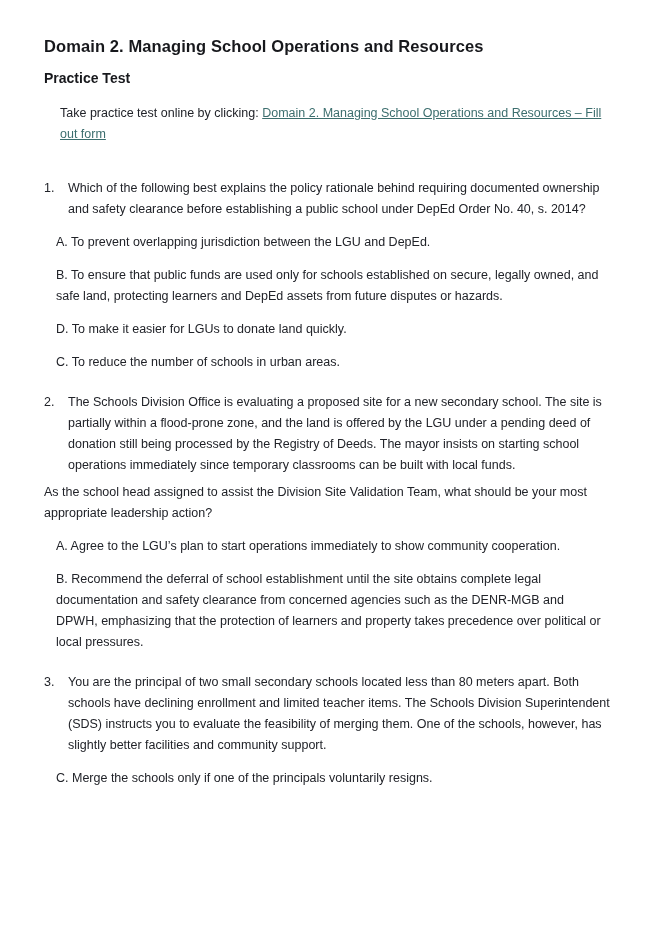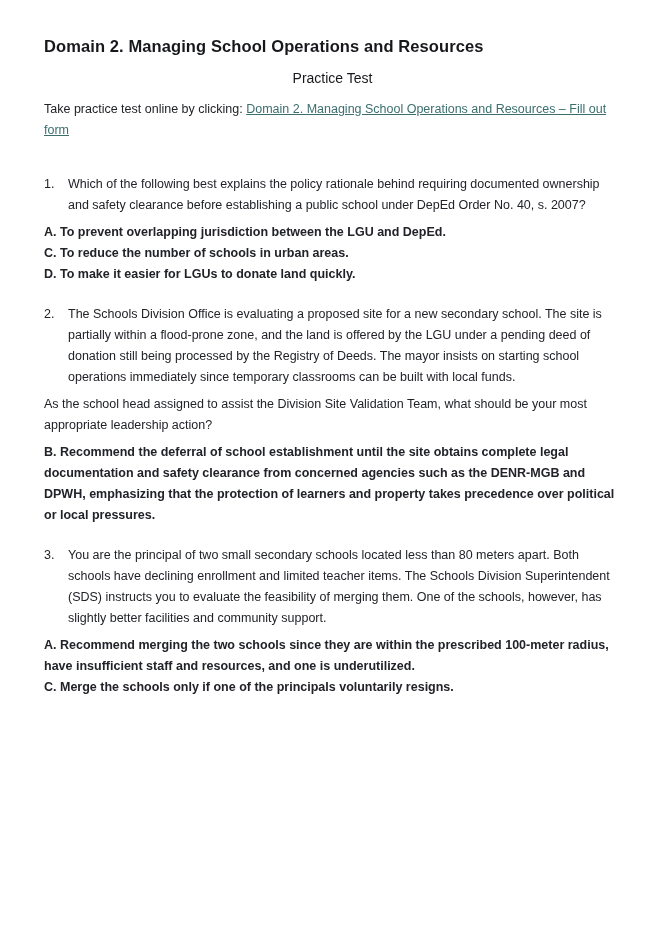--- a/index.html
+++ b/index.html
@@ -24,84 +24,84 @@
     font-size: 16.5px;
     line-height: 24px;
     font-weight: 700;
     color: #17181c;
     letter-spacing: 0.1px;
     margin: 0 0 11px 0;
   }
   .doc-subtitle {
     font-size: 14px;
     line-height: 18px;
-    font-weight: 400;
+    font-weight: 700;
     color: #17181c;
     margin: 0 0 12px 0;
-    text-align: center;
   }
-  .intro { margin: 0; }
+  .intro { margin: 16px; }
   .intro a {
     color: var(--link-color);
     text-decoration: underline;
     cursor: pointer;
   }
   .qblock { margin-top: 19px; }
   .qblock.first { margin-top: 33px; }
   .q-text {
     position: relative;
     padding-left: 24px;
     margin-bottom: 6px;
   }
   .q-num {
     position: absolute;
     left: 0;
     top: 0;
   }
   .followup { margin-bottom: 6px; }
-  .options div { margin: 0; font-weight: bold; }
+  .options div { margin: 12px; }
 </style>
 </head>
 <body>
 
 <div class="page">
 
   <h1 class="doc-title">Domain 2. Managing School Operations and Resources</h1>
 
   <h2 class="doc-subtitle">Practice Test</h2>
 
   <p class="intro"><span>Take practice test online by clicking: </span><a>Domain 2. Managing School Operations and Resources – Fill out form</a></p>
 
   <div class="qblock first">
     <div class="q-text">
       <span class="q-num">1.</span>
-      <span>Which of the following best explains the policy rationale behind requiring documented ownership and safety clearance before establishing a public school under DepEd Order No. 40, s. 2007?</span>
+      <span>Which of the following best explains the policy rationale behind requiring documented ownership and safety clearance before establishing a public school under DepEd Order No. 40, s. 2014?</span>
     </div>
     <div class="options">
       <div>A. To prevent overlapping jurisdiction between the LGU and DepEd.</div>
+      <div>B. To ensure that public funds are used only for schools established on secure, legally owned, and safe land, protecting learners and DepEd assets from future disputes or hazards.</div>
+      <div>D. To make it easier for LGUs to donate land quickly.</div>
       <div>C. To reduce the number of schools in urban areas.</div>
-      <div>D. To make it easier for LGUs to donate land quickly.</div>
     </div>
   </div>
 
   <div class="qblock">
     <div class="q-text">
       <span class="q-num">2.</span>
       <span>The Schools Division Office is evaluating a proposed site for a new secondary school. The site is partially within a flood-prone zone, and the land is offered by the LGU under a pending deed of donation still being processed by the Registry of Deeds. The mayor insists on starting school operations immediately since temporary classrooms can be built with local funds.</span>
     </div>
     <div class="followup">As the school head assigned to assist the Division Site Validation Team, what should be your most appropriate leadership action?</div>
     <div class="options">
+      <div>A. Agree to the LGU’s plan to start operations immediately to show community cooperation.</div>
       <div>B. Recommend the deferral of school establishment until the site obtains complete legal documentation and safety clearance from concerned agencies such as the DENR-MGB and DPWH, emphasizing that the protection of learners and property takes precedence over political or local pressures.</div>
     </div>
   </div>
 
   <div class="qblock">
     <div class="q-text">
       <span class="q-num">3.</span>
       <span>You are the principal of two small secondary schools located less than 80 meters apart. Both schools have declining enrollment and limited teacher items. The Schools Division Superintendent (SDS) instructs you to evaluate the feasibility of merging them. One of the schools, however, has slightly better facilities and community support.</span>
     </div>
     <div class="options">
-      <div>A. Recommend merging the two schools since they are within the prescribed 100-meter radius, have insufficient staff and resources, and one is underutilized.</div>
       <div>C. Merge the schools only if one of the principals voluntarily resigns.</div>
     </div>
   </div>
 
 </div>
 
 </body></html>

